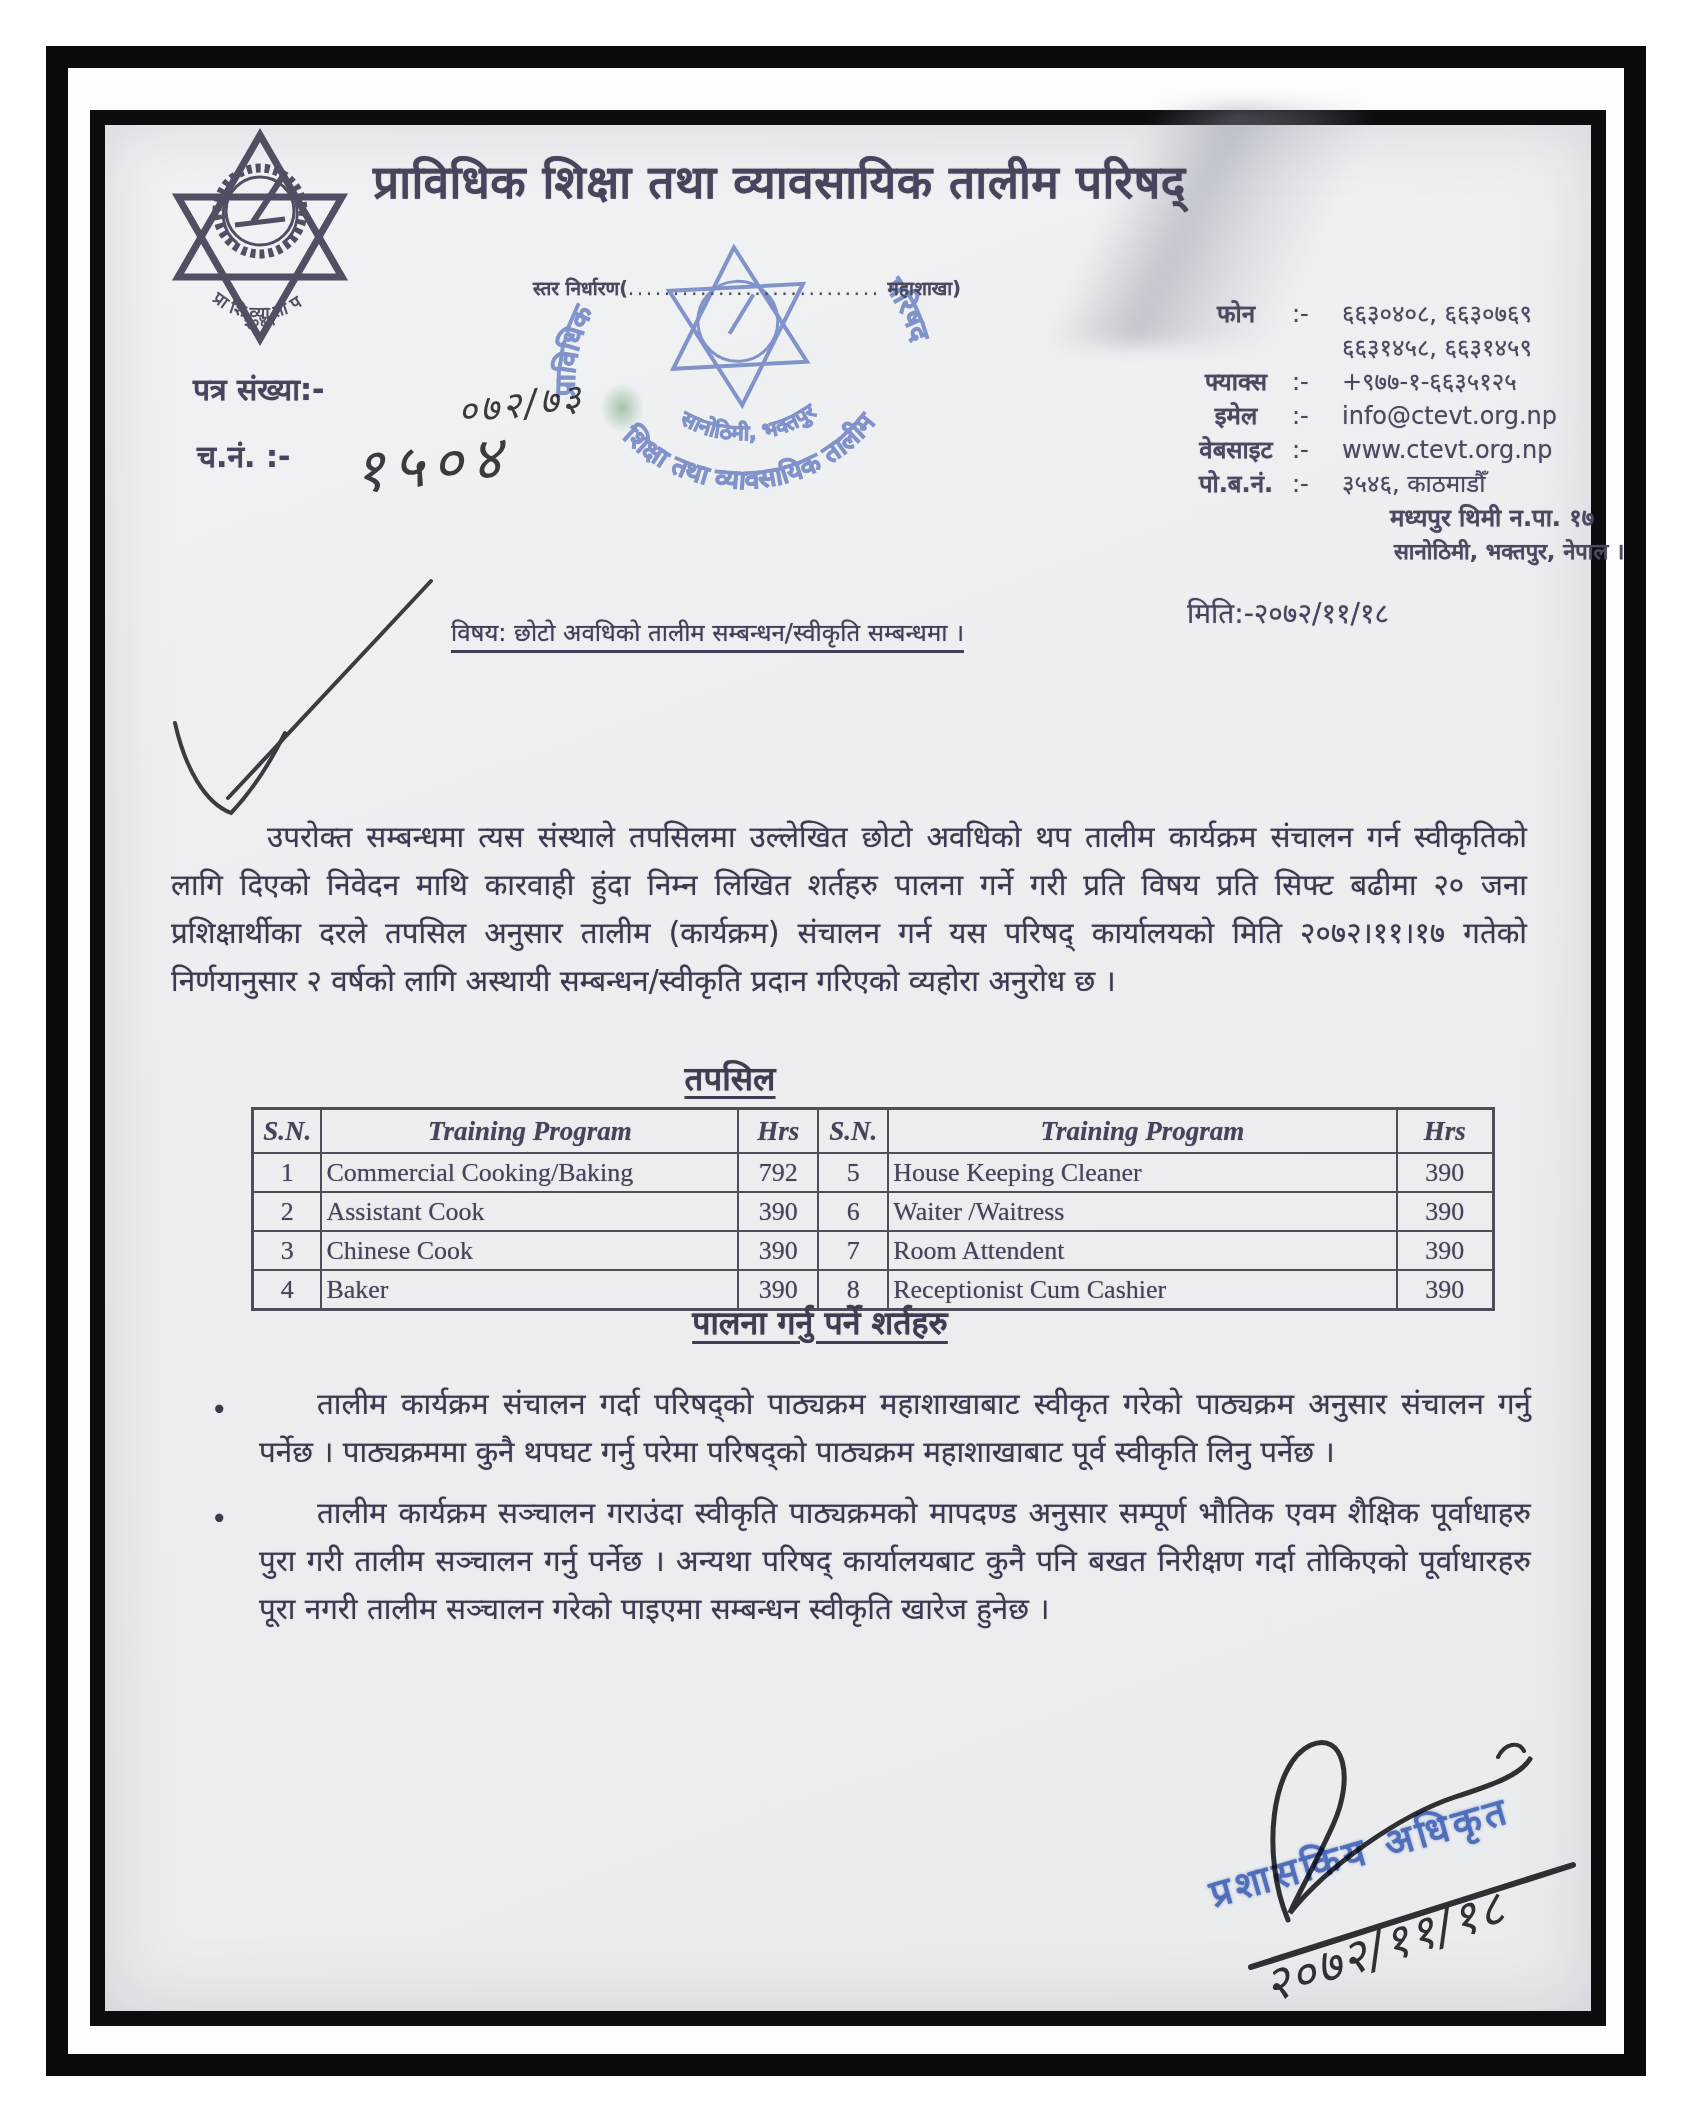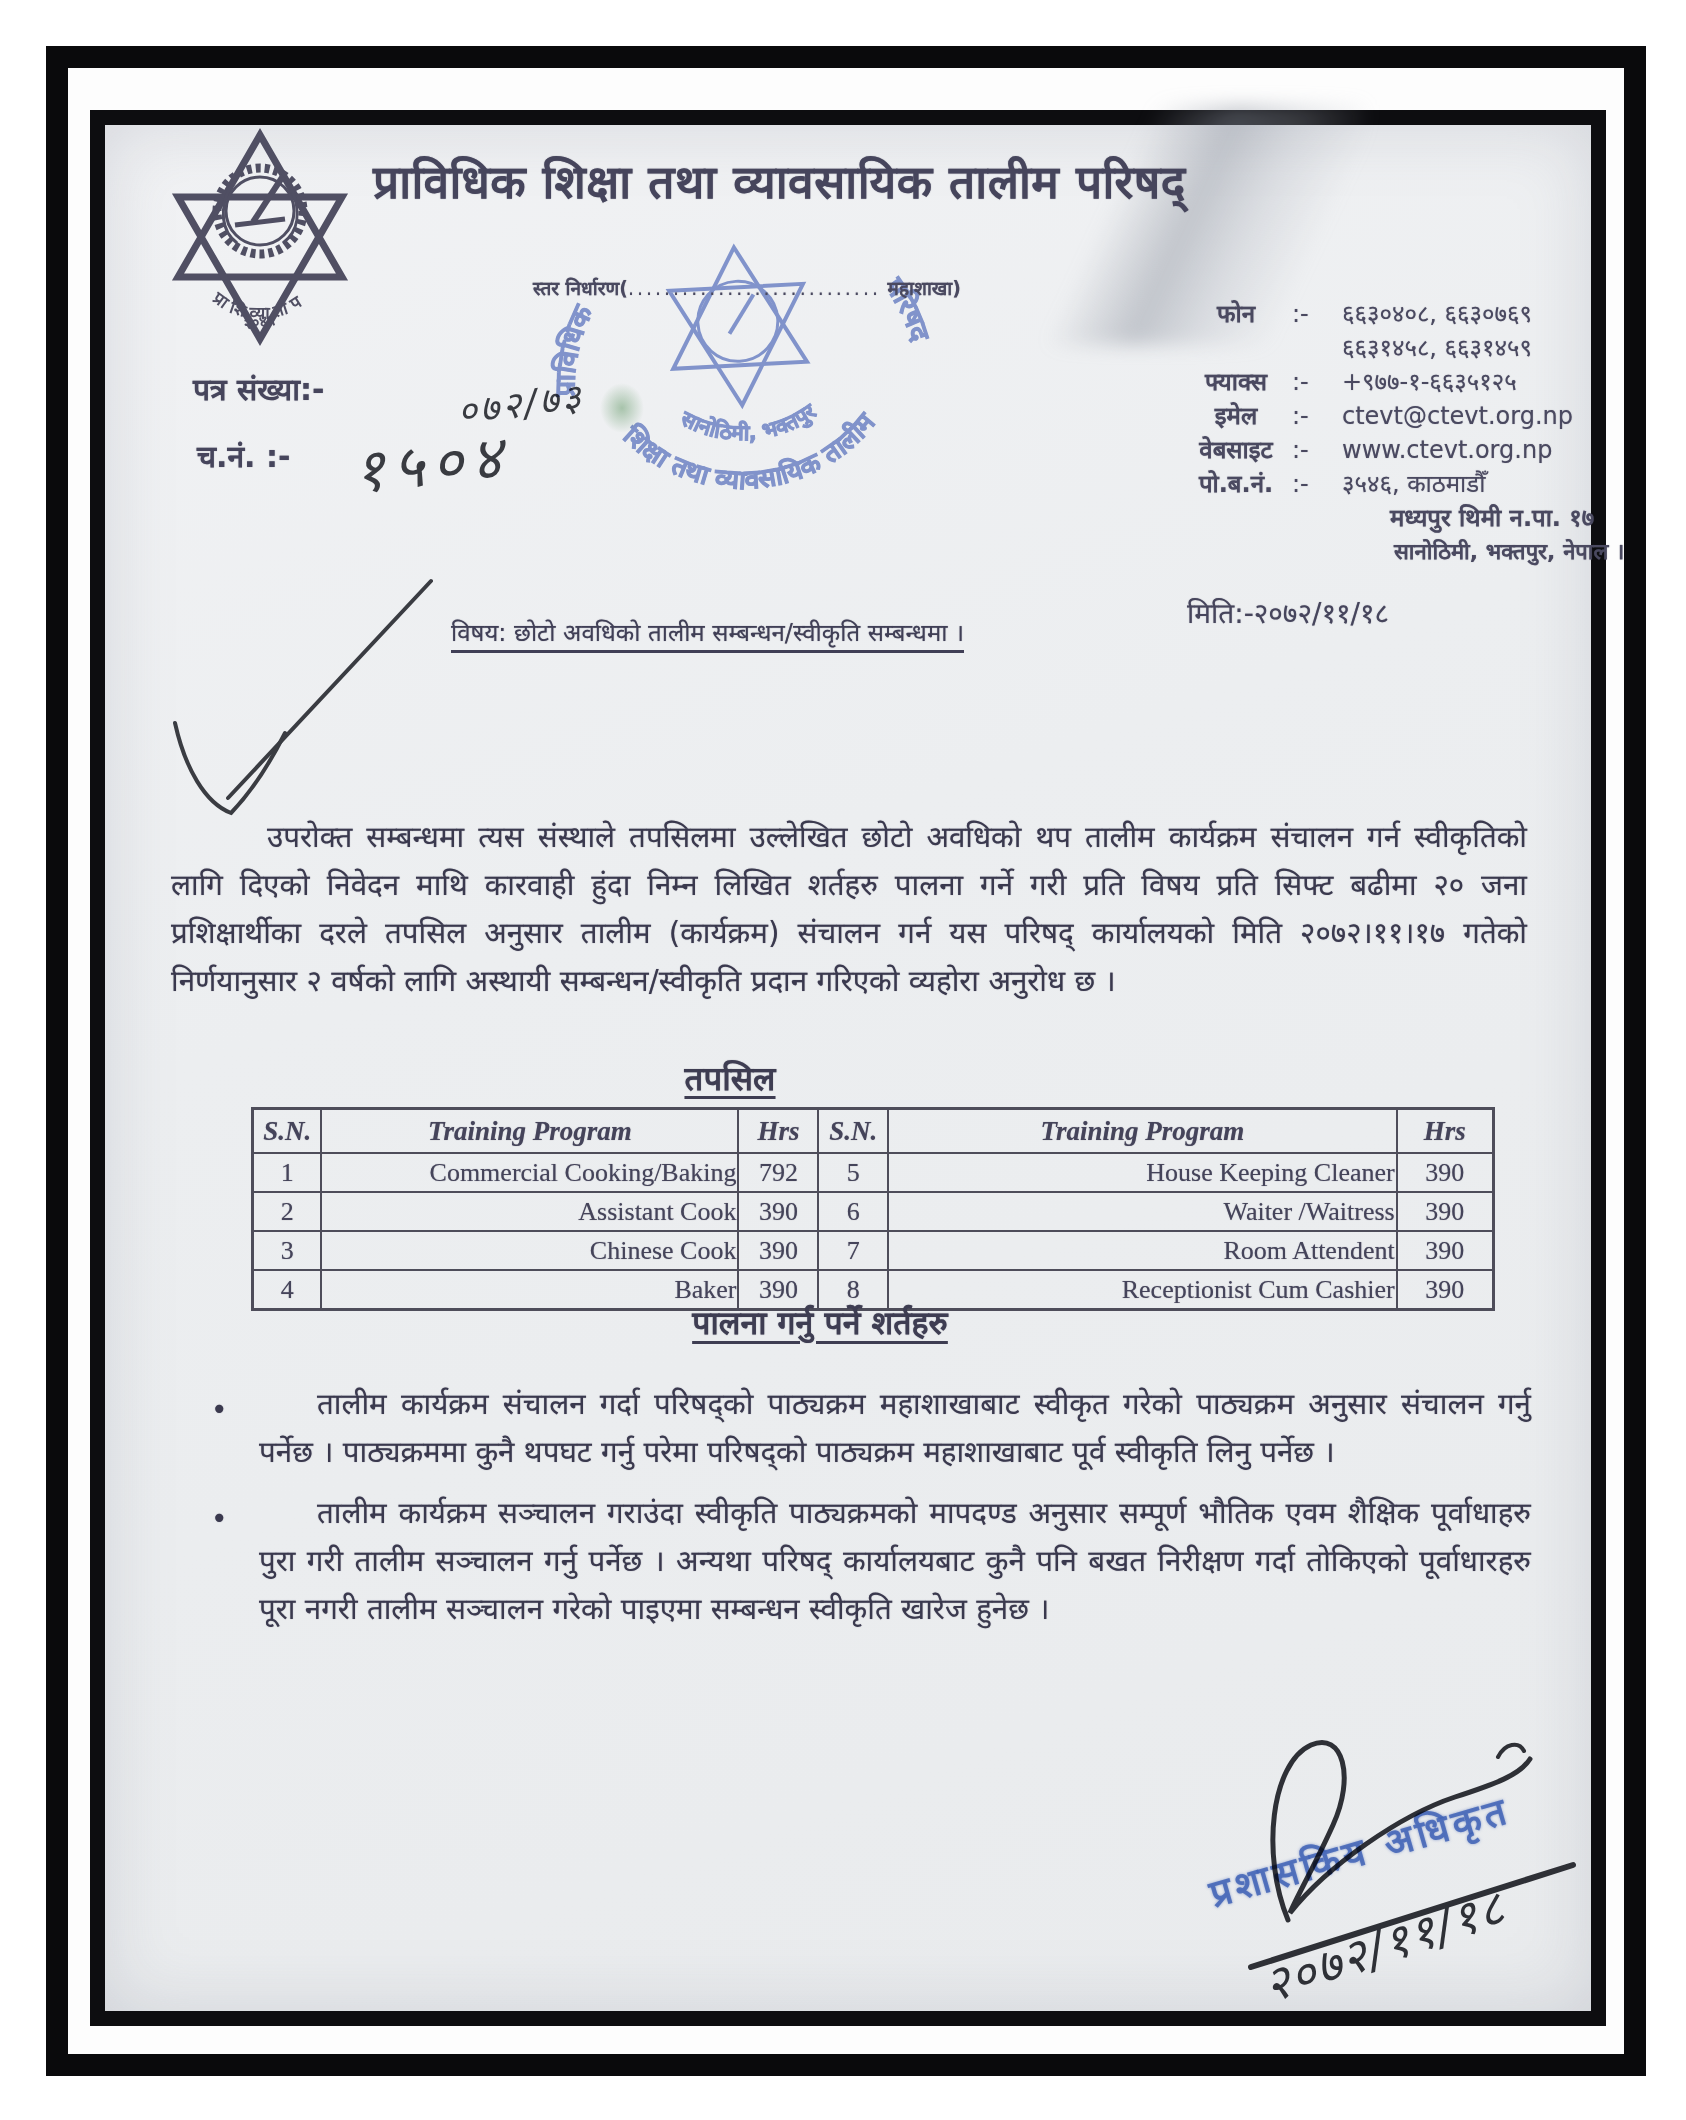--- a/index.html
+++ b/index.html
@@ -81,21 +81,21 @@
     font-weight:bold;color:#3e3d52;text-decoration:underline;text-underline-offset:6px;
     text-decoration-thickness:3px;text-shadow:0 0 1px rgba(62,61,82,.6);}
   .sched-table{
     position:absolute;left:146px;top:982px;width:1244px;border-collapse:collapse;
     font-family:"Liberation Serif","DejaVu Serif",serif;color:#45445a;
     border:3px solid #4e4d5a;text-shadow:0 0 1px rgba(69,68,90,.55);
   }
   .sched-table th,.sched-table td{border:2px solid #4e4d5a;}
   .sched-table th{font-size:27px;font-weight:bold;height:40px;text-align:center;font-style:italic;}
   .sched-table td{font-size:26px;height:35px;text-align:center;}
-  .sched-table td:nth-child(2),.sched-table td:nth-child(5){text-align:right;padding-left:28px;}
+  .sched-table td:nth-child(2),.sched-table td:nth-child(5){text-align:left;padding-left:4px;}
   
   .cond-title{position:absolute;left:70px;top:1175px;width:1290px;text-align:center;font-size:32px;
     font-weight:bold;color:#3e3d52;text-decoration:underline;text-underline-offset:7px;
     text-decoration-thickness:3px;text-shadow:0 0 1px rgba(62,61,82,.6);}
   .cond-list{position:absolute;left:66px;top:1255px;width:1360px;margin:0;padding:0;list-style:none;}
   .cond-item{position:relative;padding-left:88px;margin-bottom:13px;font-size:29.5px;line-height:48px;
     text-align:justify;text-indent:58px;color:#3a394e;text-shadow:0 0 1px rgba(58,57,78,.55);}
   .cond-item::before{content:"\2022";position:absolute;left:40px;top:6px;font-size:28px;text-indent:0;}
   
   .signature{position:absolute;left:1138px;top:1590px;z-index:5;}
@@ -183,21 +183,21 @@
 
         <div class="contact-row">
           <span class="c-label">फ्याक्स</span>
           <span class="c-sep">:-</span>
           <span class="c-value">+९७७-१-६६३५१२५</span>
         </div>
 
         <div class="contact-row">
           <span class="c-label">इमेल</span>
           <span class="c-sep">:-</span>
-          <span class="c-value">ctevt@ctevt.org.np</span>
+          <span class="c-value">info@ctevt.org.np</span>
         </div>
 
         <div class="contact-row">
           <span class="c-label">वेबसाइट</span>
           <span class="c-sep">:-</span>
           <span class="c-value">www.ctevt.org.np</span>
         </div>
 
         <div class="contact-row">
           <span class="c-label">पो.ब.नं.</span>

